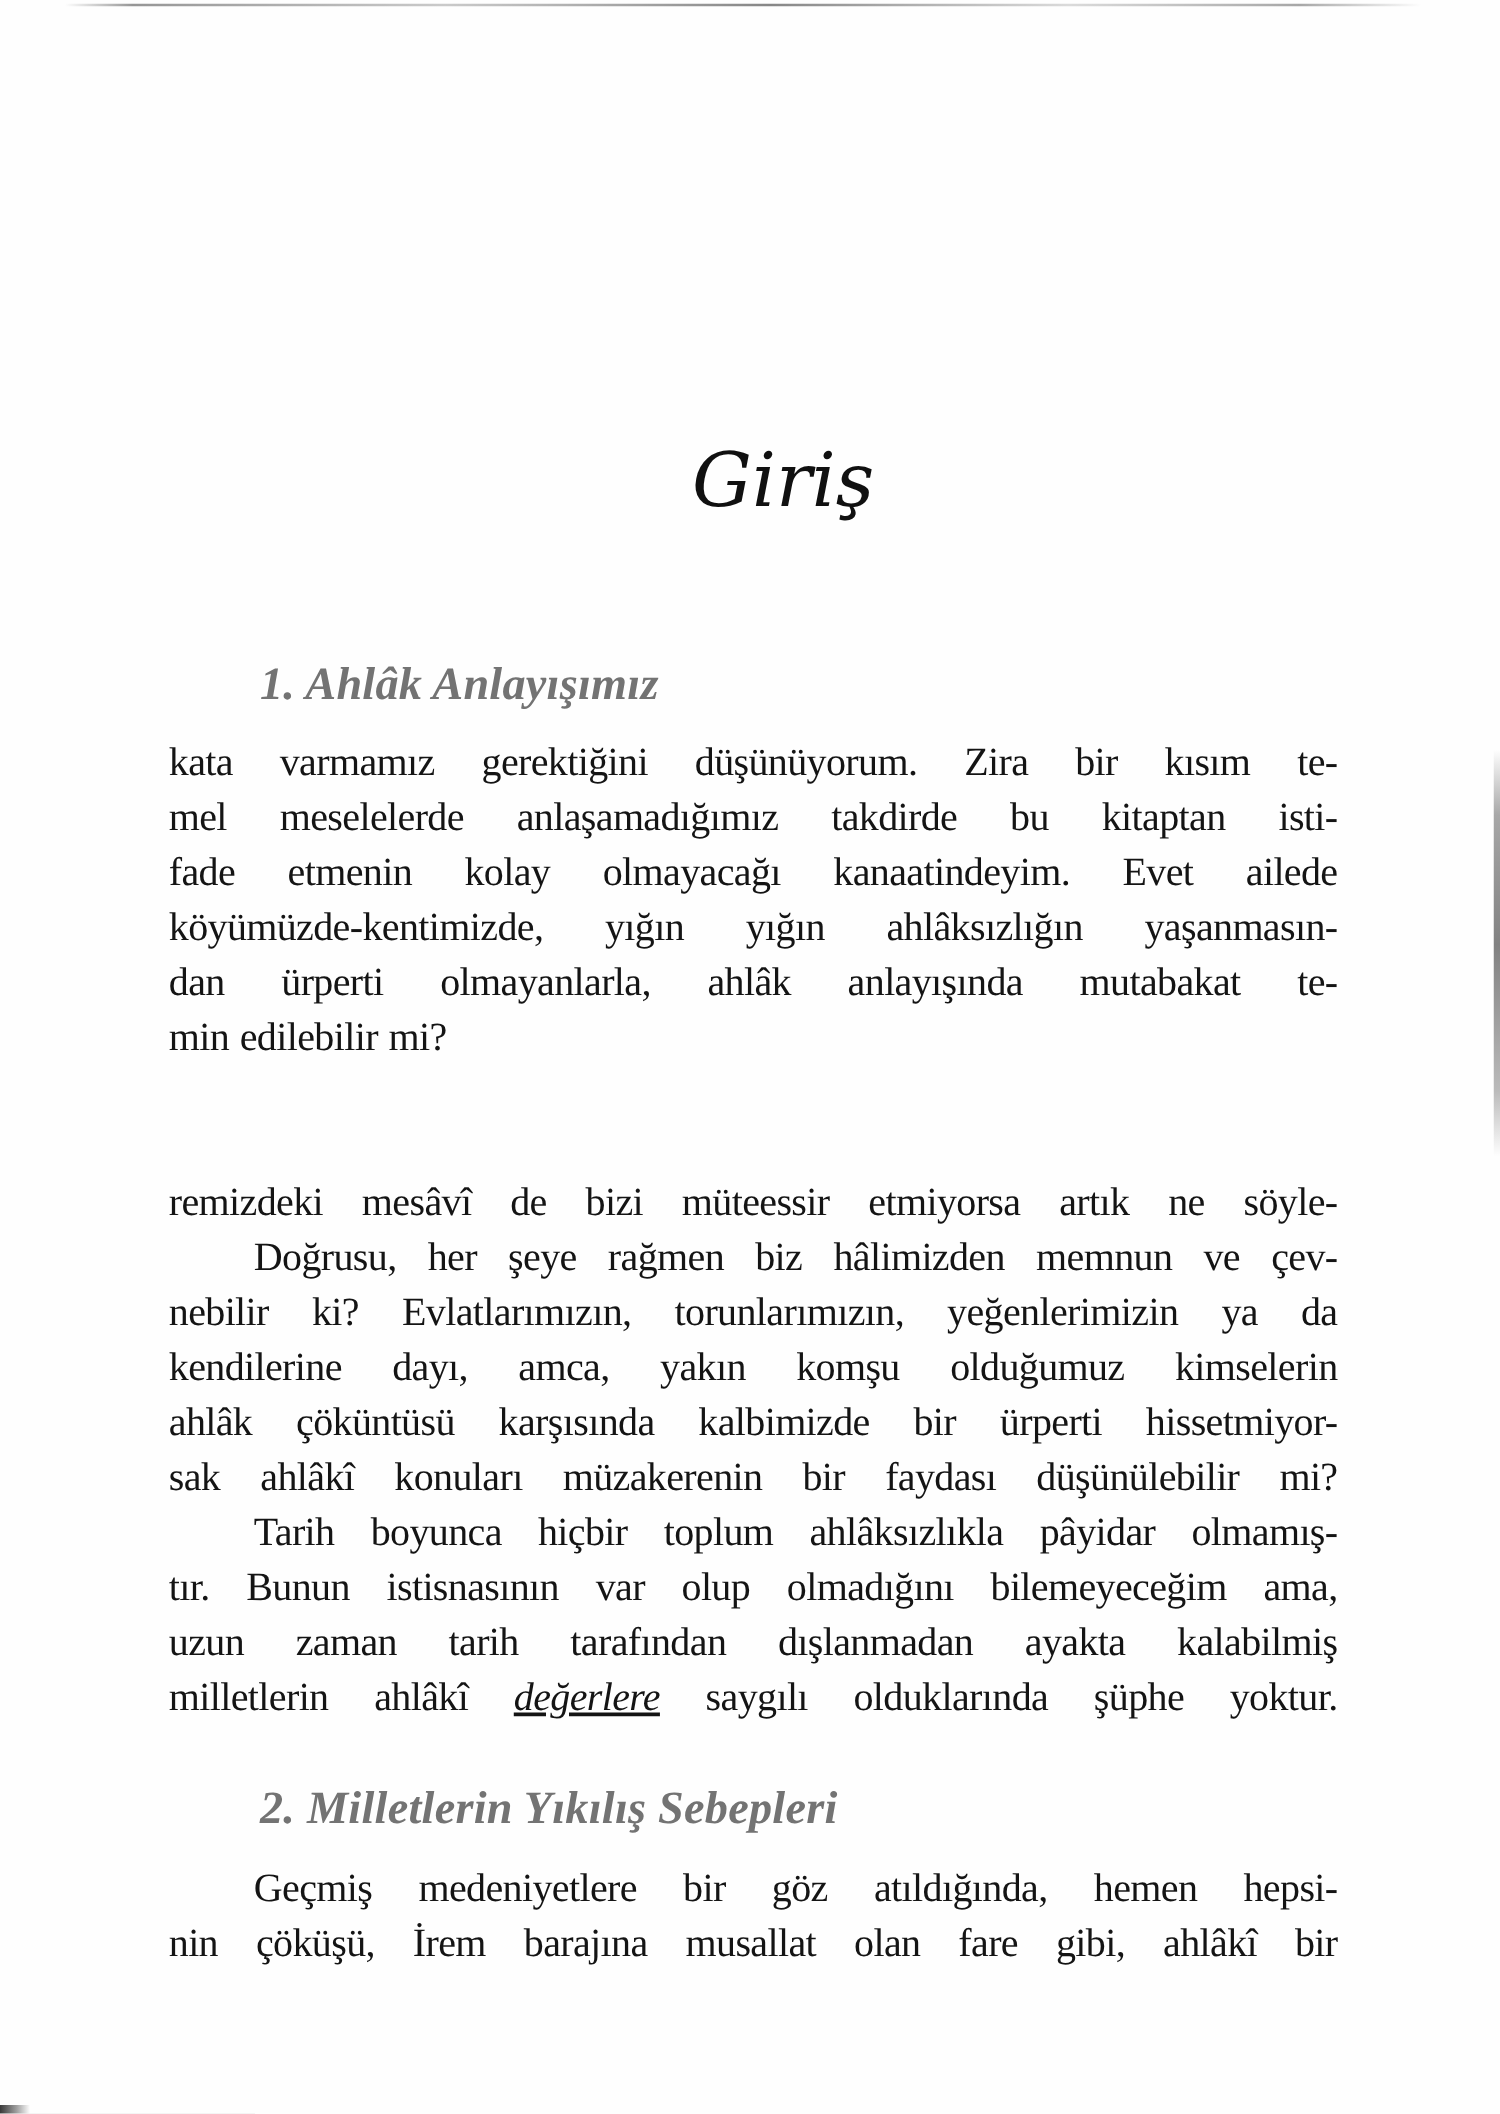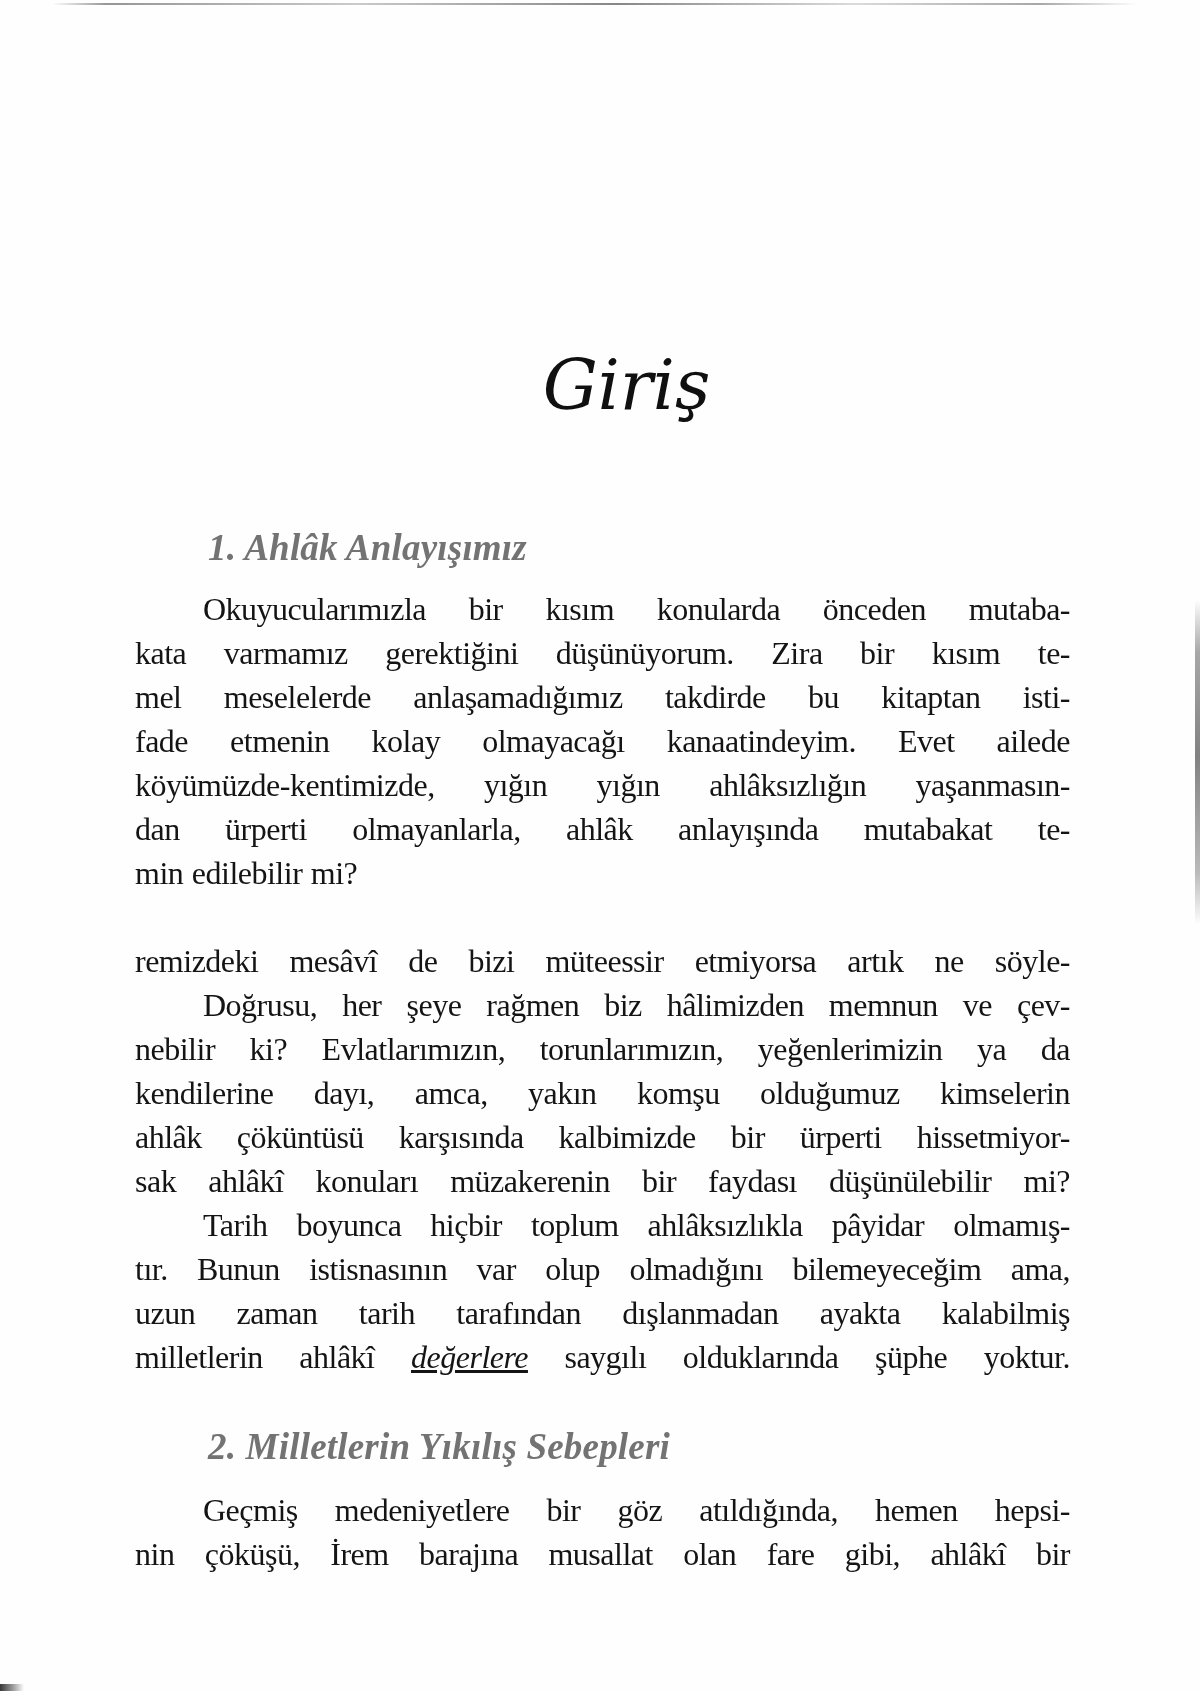--- a/index.html
+++ b/index.html
@@ -54,21 +54,21 @@
     left: 135px;
     width: 935px;
   }
   .chapter-title {
     top: 350px;
     padding-left: 24px;
     margin: 0;
     font-family: "DejaVu Serif", "Liberation Serif", serif;
     font-style: italic;
     font-weight: normal;
-    font-size: 69px;
+    font-size: 60px;
     line-height: 70px;
     text-align: center;
     color: #101010;
   }
   .heading {
     left: 208px;
     width: 862px;
     margin: 0;
     font-size: 37px;
     line-height: 44px;
@@ -106,21 +106,20 @@
 
   <div class="artifact top-line"></div>
   <div class="artifact right-strip"></div>
   <div class="artifact corner-mark"></div>
 
   <h1 class="block chapter-title">Giriş</h1>
 
   <h2 class="block heading heading-1">1. Ahlâk Anlayışımız</h2>
 
   <div class="block para para-1">
-    <div class="ln indent">Okuyucularımızla bir kısım konularda önceden mutaba-</div>
     <div class="ln">kata varmamız gerektiğini düşünüyorum. Zira bir kısım te-</div>
     <div class="ln">mel meselelerde anlaşamadığımız takdirde bu kitaptan isti-</div>
     <div class="ln">fade etmenin kolay olmayacağı kanaatindeyim. Evet ailede</div>
     <div class="ln">köyümüzde-kentimizde, yığın yığın ahlâksızlığın yaşanmasın-</div>
     <div class="ln">dan ürperti olmayanlarla, ahlâk anlayışında mutabakat te-</div>
     <div class="ln end">min edilebilir mi?</div>
   </div>
 
   <div class="block para para-2">
     <div class="ln">remizdeki mesâvî de bizi müteessir etmiyorsa artık ne söyle-</div>

